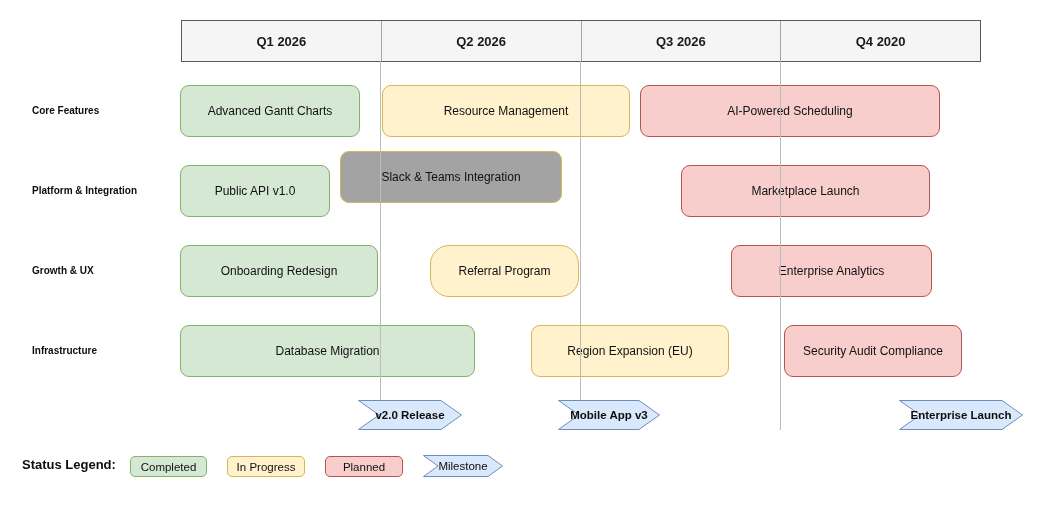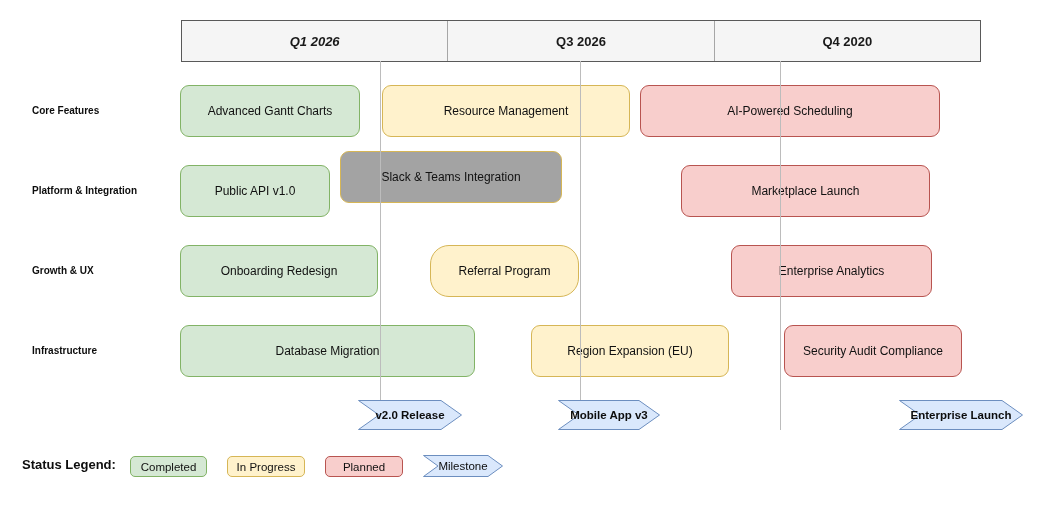--- a/index.html
+++ b/index.html
@@ -8,21 +8,21 @@
     font-family:"Liberation Sans", sans-serif; overflow:hidden; color:#111;
   }
   .qheader {
     position:absolute; left:181px; top:20px; width:798px; height:40px;
     background:#f5f5f5; border:1px solid #595959; display:flex; z-index:1;
   }
   .qcell {
     flex:1; display:flex; align-items:center; justify-content:center;
     font-weight:bold; font-size:13px; color:#1a1a1a; border-left:1px solid #a6a6a6;
   }
-  .qcell:first-child { border-left:none;font-style:italic; }
+  .qcell:first-child { border-left:none; }
   .gridline {
     position:absolute; top:61px; height:369px; width:1px; background:#bcbcbc; z-index:3;
   }
   .row-label {
     position:absolute; left:32px; height:50px; display:flex; align-items:center;
     font-weight:bold; font-size:10px; color:#0d0d0d; white-space:nowrap; z-index:2;
   }
   .bar {
     position:absolute; height:52px; box-sizing:border-box; border:1px solid;
     border-radius:9px; display:flex; align-items:center; justify-content:center;
@@ -47,20 +47,21 @@
   .legend-ms { position:absolute; top:455px; height:22px; z-index:2; }
   .legend-ms svg { position:absolute; left:0; top:0; display:block; }
   .legend-ms .ms-label { font-weight:normal; font-size:11.5px; }
 </style>
 </head>
 <body>
 
 <div class="canvas">
   <div class="qheader" id="qheader">
       <div class="qcell">Q1 2026</div>
+      <div class="qcell">Q2 2026</div>
       <div class="qcell">Q3 2026</div>
       <div class="qcell">Q4 2020</div>
     </div>
   <div id="layer-grid">
       <div class="gridline" style="left: 380px;"></div>
       <div class="gridline" style="left: 580px;"></div>
       <div class="gridline" style="left: 780px;"></div>
     </div>
   <div id="layer-rows">
       <div class="row-label" style="top: 85px;">Core Features</div>

